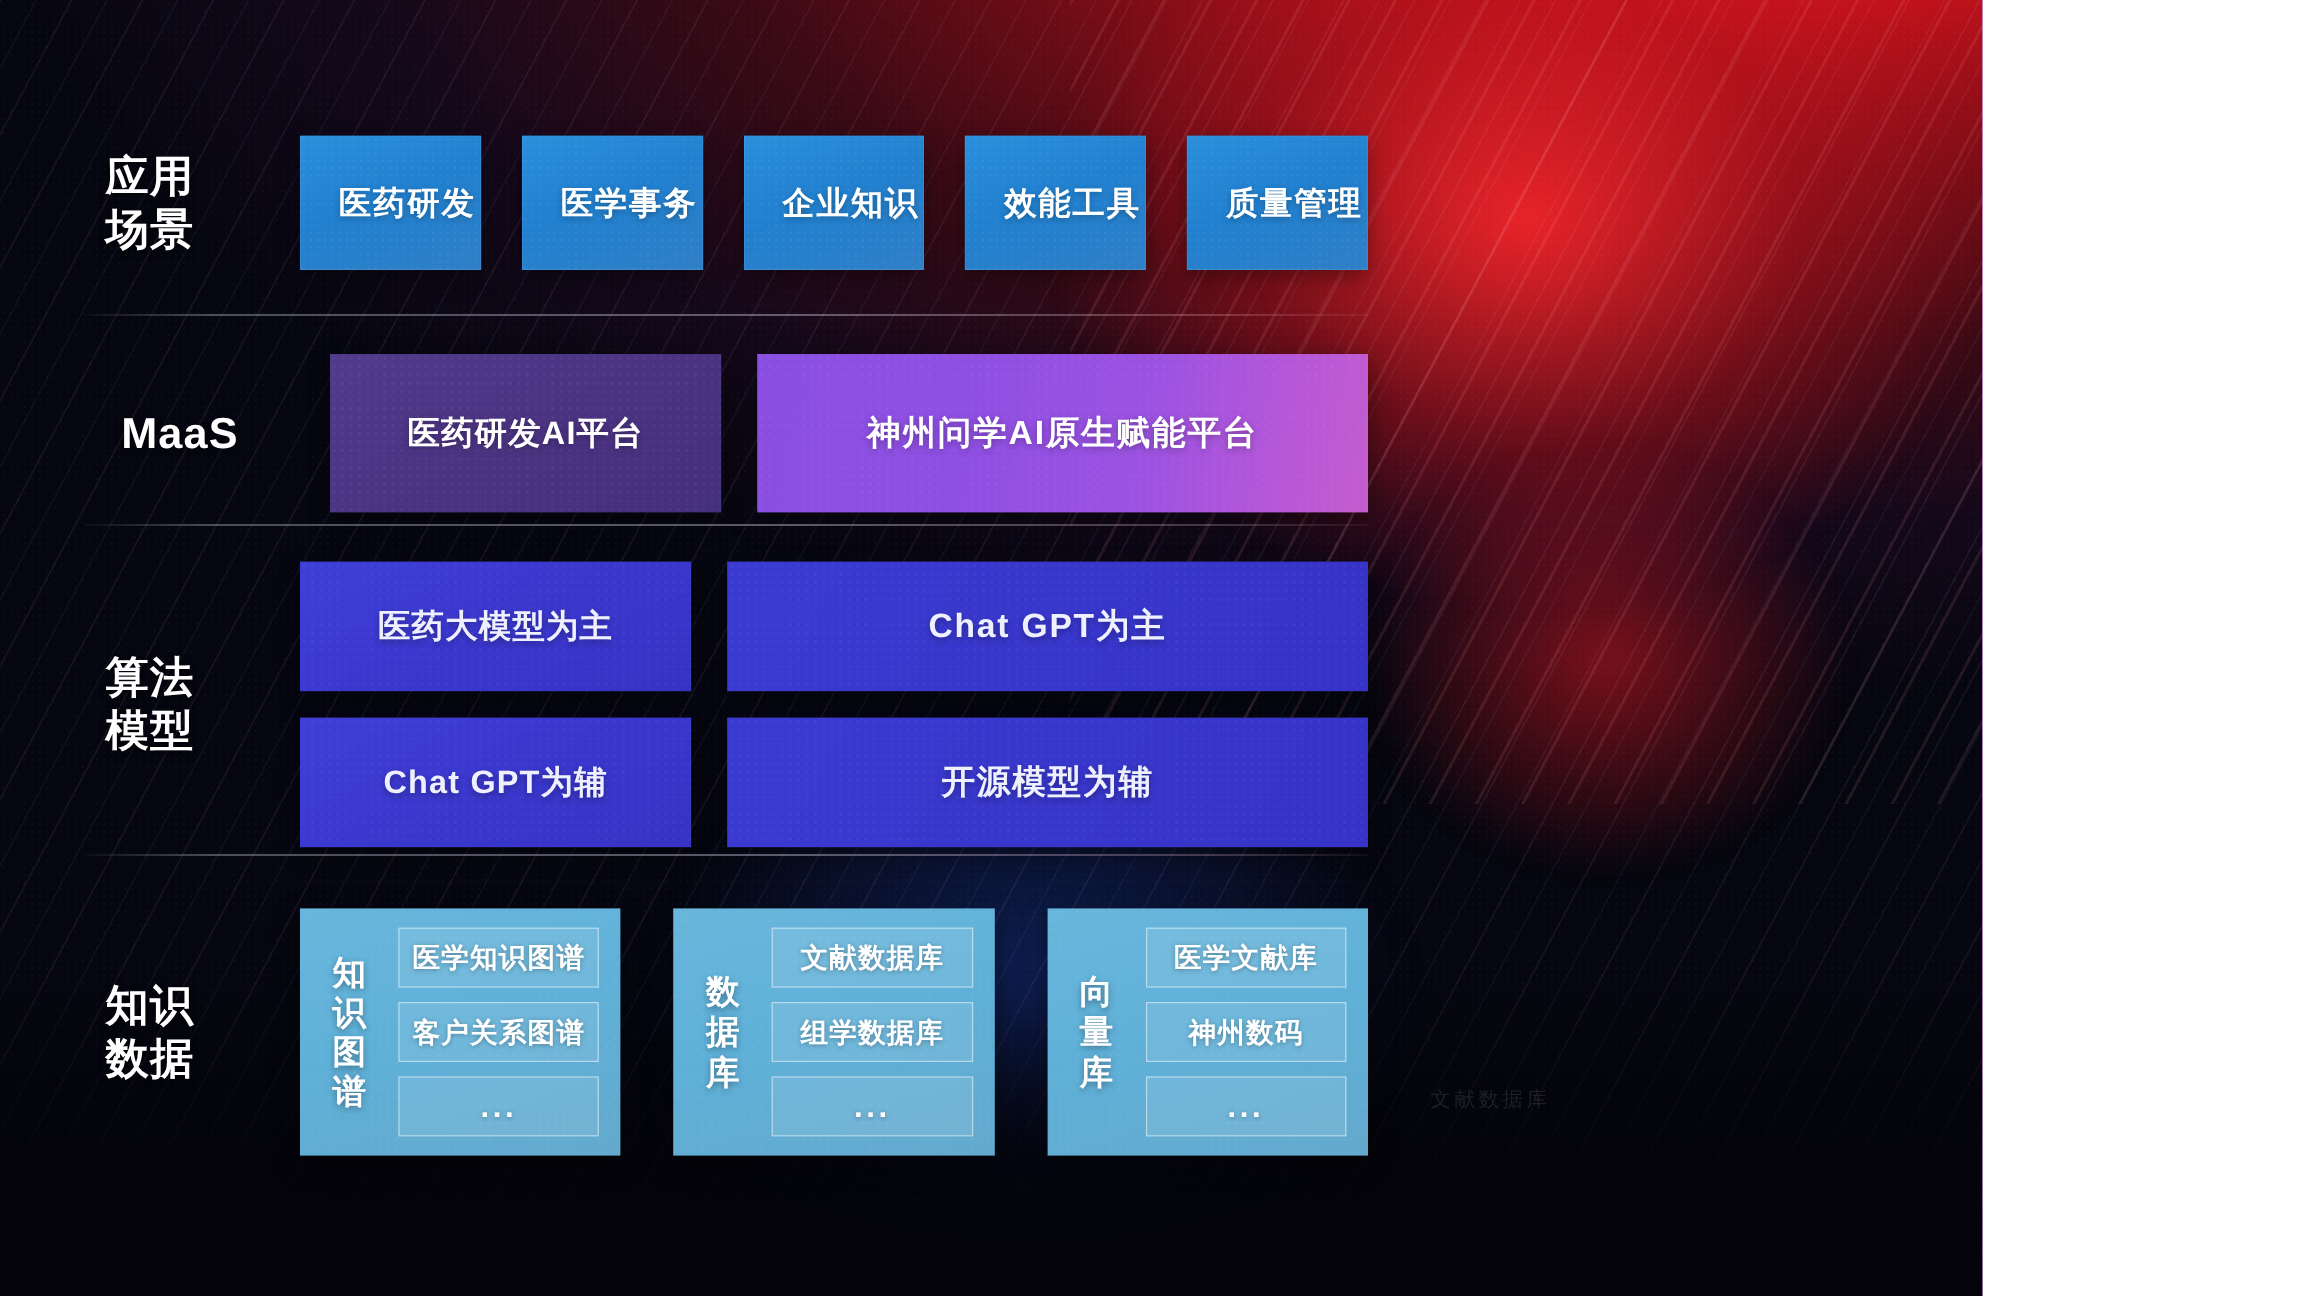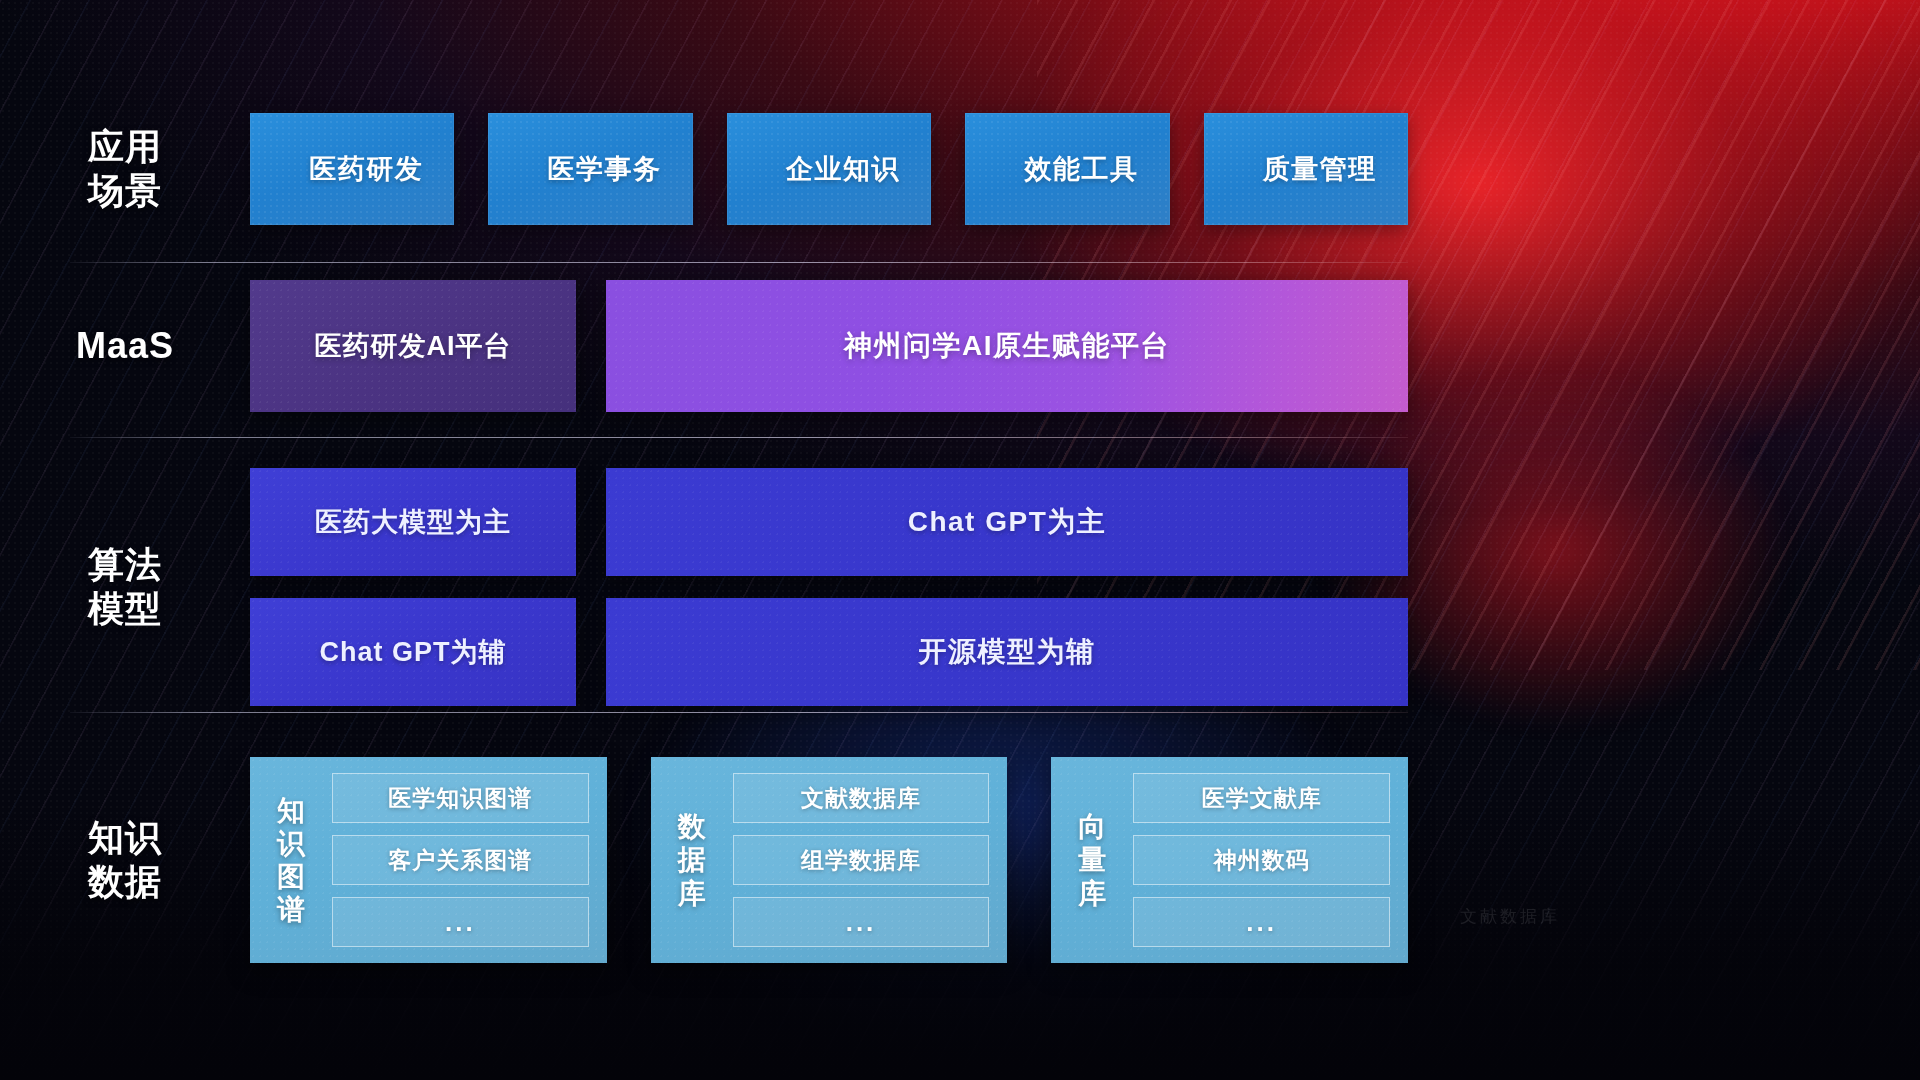--- a/index.html
+++ b/index.html
@@ -4,21 +4,21 @@
 <title>AI Architecture Stack</title>
 <style>
   * { box-sizing: border-box; margin: 0; padding: 0; }
   html, body {
     width: 1920px; height: 1080px;
     overflow: hidden;
     font-family: "Liberation Sans", "DejaVu Sans", sans-serif;
   }
   #stage {
     position: relative;
-    width: 1920px; height: 1080px;
+    width: 1652px; height: 1080px;
     background: #d946ef;
     overflow: hidden;
   }
   
   .bg-base {
     position: absolute; inset: 0;
     background:
       radial-gradient(115% 85% at 88% -12%, #ef1d24 0%, #c0121b 16%, #7d0d16 30%, #3a0a14 46%, #13081a 62%, #05060f 78%),
       linear-gradient(180deg, #0a0a18 0%, #06070f 55%, #04040a 100%);
   }
@@ -117,21 +117,21 @@
     content: "";
     position: absolute; inset: 0;
     background-image: radial-gradient(rgba(255,255,255,.14) 1px, rgba(0,0,0,0) 1px);
     background-size: 6px 6px;
     opacity: .5;
     pointer-events: none;
   }
   .app-card > span { position: relative; z-index: 2; text-shadow: 0 2px 5px rgba(0,0,0,.28); }
 
   
-  #row-maas { top: 276px; height: 140px; }
+  #row-maas { top: 291px; height: 140px; padding-left: 25px; }
   .maas-wrap { display: flex; gap: 30px; align-items: stretch; }
   .maas-left {
     width: 326px; flex: 0 0 326px;
     height: 132px;
     display: flex; align-items: center; justify-content: center;
     background: linear-gradient(150deg, #523a8c 0%, #4b3382 55%, #45307c 100%);
     color: #fff; font-size: 27px; font-weight: bold; letter-spacing: 1px;
     box-shadow: 0 6px 18px rgba(0,0,0,.4);
     position: relative; overflow: hidden;
   }

